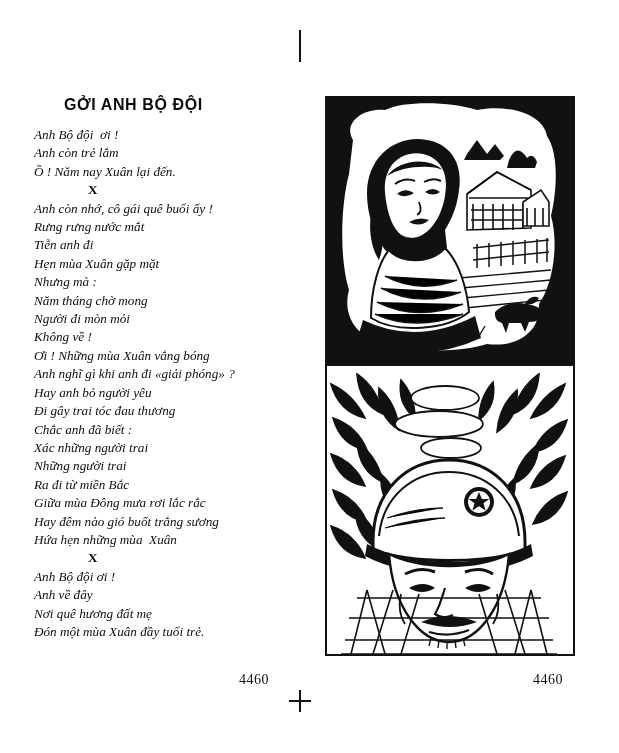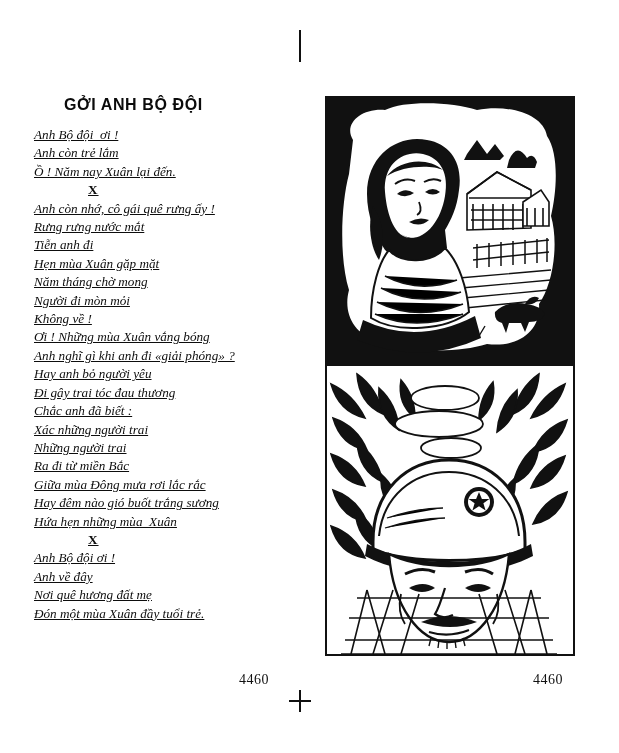--- a/index.html
+++ b/index.html
@@ -62,21 +62,20 @@
     font-style: italic;
     font-size: 13.2px;
     line-height: 18.4px;
     color: #0d0d0d;
     margin: 0;
     padding: 0;
     list-style: none;
   }
   .poem-body li {
     white-space: pre;
-    text-decoration: underline;
   }
   .poem-body li.sep {
     text-align: left;
     padding-left: 54px;
     font-style: normal;
     font-weight: bold;
     letter-spacing: 1px;
   }
 
   .page-num-left {
@@ -124,24 +123,25 @@
       <div class="h"></div>
   </div>
 
   <div class="poem-col">
     <h1 class="poem-title">GỞI ANH BỘ ĐỘI</h1>
     <ul class="poem-body">
       <li>Anh Bộ đội  ơi !</li>
       <li>Anh còn trẻ lắm</li>
       <li>Ồ ! Năm nay Xuân lại đến.</li>
       <li class="sep">X</li>
-      <li>Anh còn nhớ, cô gái quê rưng ấy !</li>
+      <li>Anh còn nhớ, cô gái quê buổi ấy !</li>
       <li>Rưng rưng nước mắt</li>
       <li>Tiễn anh đi</li>
       <li>Hẹn mùa Xuân gặp mặt</li>
+      <li>Nhưng mà :</li>
       <li>Năm tháng chờ mong</li>
       <li>Người đi mòn mỏi</li>
       <li>Không về !</li>
       <li>Ơi ! Những mùa Xuân vắng bóng</li>
       <li>Anh nghĩ gì khi anh đi «giải phóng» ?</li>
       <li>Hay anh bỏ người yêu</li>
       <li>Đi gây trai tóc đau thương</li>
       <li>Chắc anh đã biết :</li>
       <li>Xác những người trai</li>
       <li>Những người trai</li>

